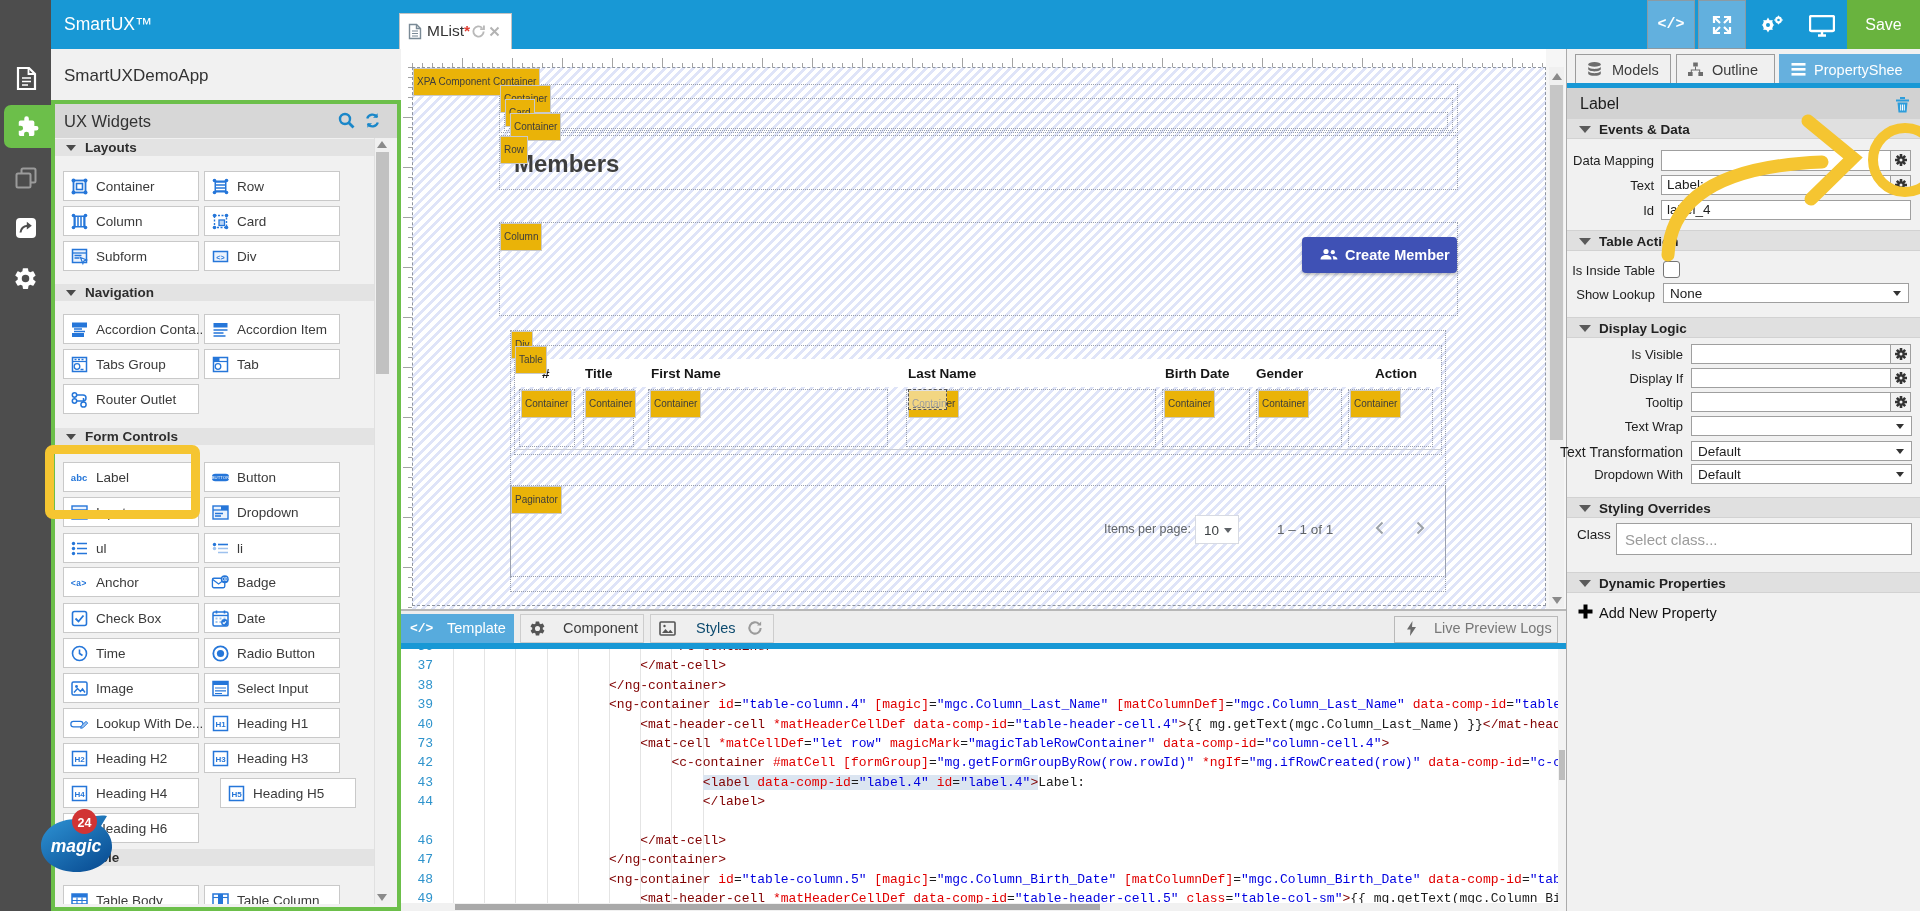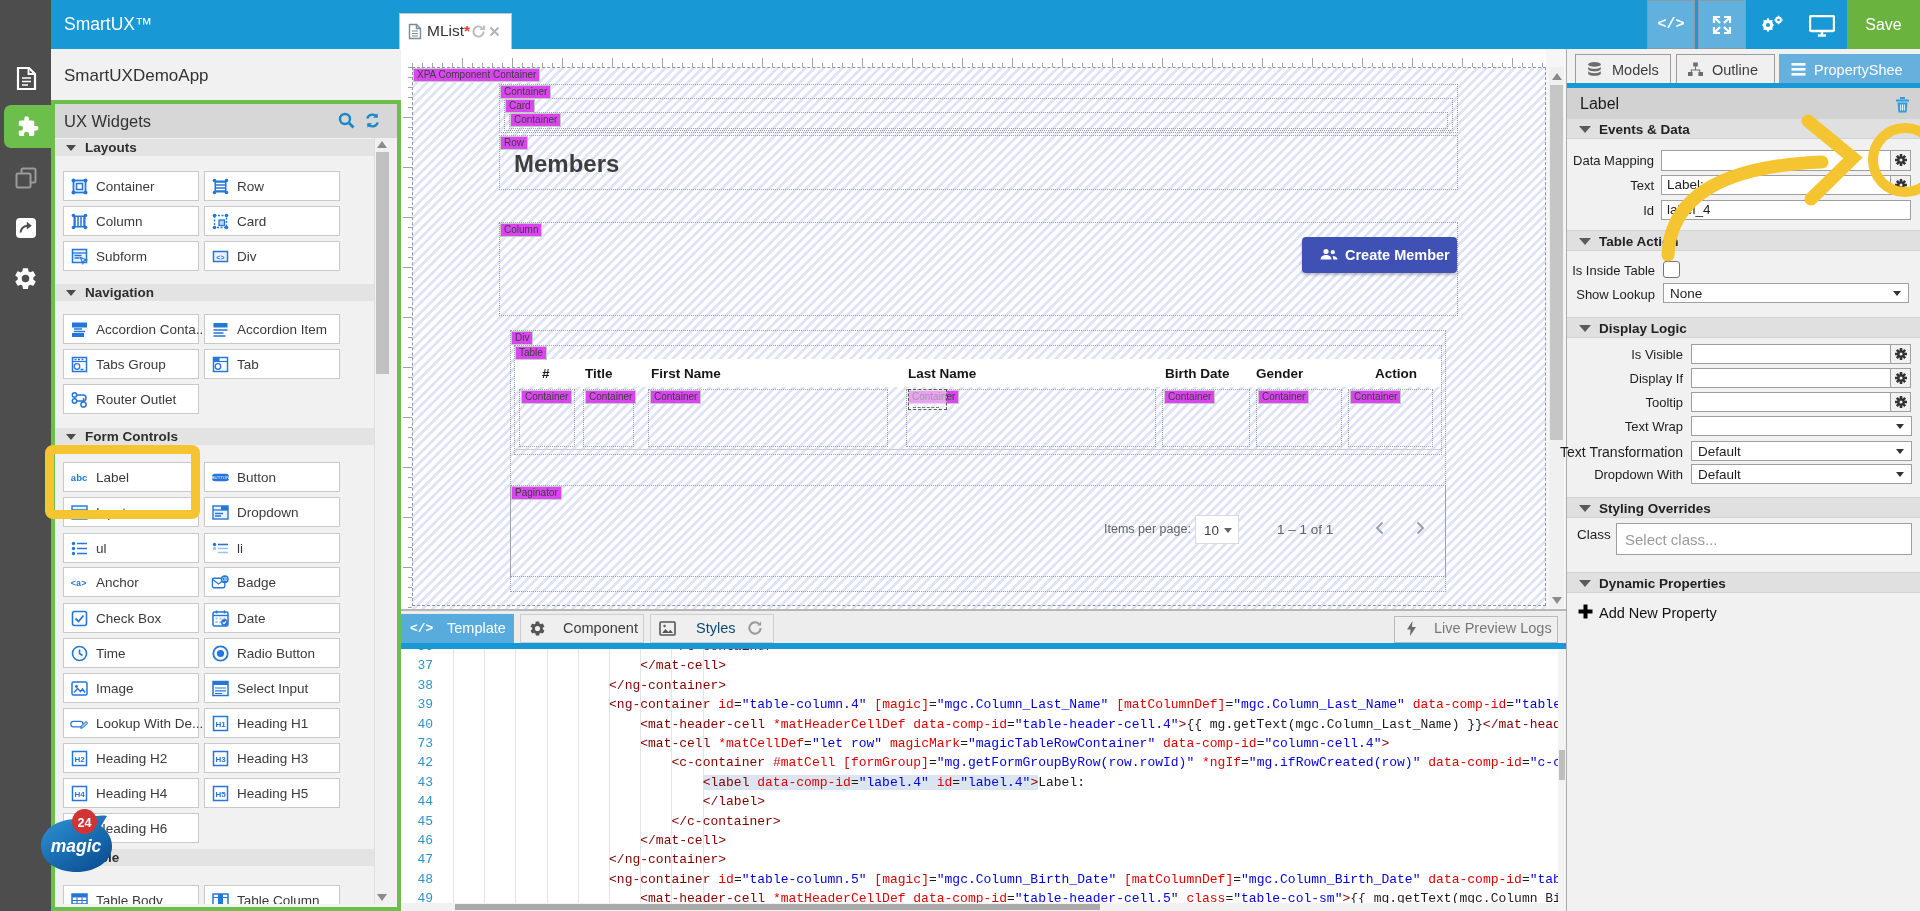--- a/index.html
+++ b/index.html
@@ -1,16 +1,16 @@
 <!DOCTYPE html>
 <html><head><meta charset="utf-8"><style>
 *{margin:0;padding:0;box-sizing:border-box}
 html,body{width:1920px;height:911px;overflow:hidden;background:#fff;font-family:"Liberation Sans",sans-serif;position:relative}
 .ab{position:absolute}
-.chip{position:absolute;background:#d946ef;border:1px solid #c9c9c9;font-size:10px;color:#3d3d3d;line-height:12px;padding:0 3px;white-space:nowrap;z-index:5}
+.chip{position:absolute;background:#eab308;border:1px solid #c9c9c9;font-size:10px;color:#3d3d3d;line-height:12px;padding:7px 3px;white-space:nowrap;z-index:5}
 .dot{position:absolute;border:1px dotted #9aa0ae;background:transparent}
 .dash{position:absolute;border:1px dashed #9aa0ae}
 .wb{position:absolute;width:136px;height:30px;background:#fff;border:1px solid #c9c9c9;display:flex;align-items:center}
 .wt{font-size:13.5px;color:#3a3a3a;margin-left:7px;white-space:nowrap}
 .wi{width:19px;height:19px;margin-left:6px;flex:none;display:flex;align-items:center;justify-content:center}
 .sech{position:absolute;left:55px;width:319px;height:17px;background:#e3e3e3;font-size:13.5px;font-weight:bold;color:#2e2e2e;line-height:17px}
 .sech .tri{display:inline-block;margin:0 9px 1px 11px;width:0;height:0;border-left:5px solid transparent;border-right:5px solid transparent;border-top:6px solid #4a4a4a;vertical-align:middle}
 .rsech{position:absolute;left:1567px;width:353px;height:21px;background:#e0e0e0;font-size:13.5px;font-weight:bold;color:#222;line-height:21px;border-top:1px solid #d2d2d2;border-bottom:1px solid #d2d2d2}
 .rsech .tri{display:inline-block;margin:0 8px 2px 12px;width:0;height:0;border-left:6px solid transparent;border-right:6px solid transparent;border-top:7px solid #5a5a5a;vertical-align:middle}
 .rlab{position:absolute;font-size:13px;color:#1d1d1d;text-align:right;white-space:nowrap}
@@ -439,21 +439,21 @@
   </div>
 <div class="wb" style="left:63px;top:778px">
     <span class="wi">
       <svg width="19" height="19" viewBox="0 0 19 19">
         <rect x="2.5" y="2.5" width="14" height="14" fill="#fff" stroke="#2576d9" stroke-width="1.5"></rect>
         <text x="9.5" y="13" font-size="8" font-weight="bold" fill="#2576d9" text-anchor="middle">H4</text>
       </svg>
     </span>
     <span class="wt">Heading H4</span>
   </div>
-<div class="wb" style="left:204px;top:778px">
+<div class="wb" style="left:220px;top:778px">
     <span class="wi">
       <svg width="19" height="19" viewBox="0 0 19 19">
         <rect x="2.5" y="2.5" width="14" height="14" fill="#fff" stroke="#2576d9" stroke-width="1.5"></rect>
         <text x="9.5" y="13" font-size="8" font-weight="bold" fill="#2576d9" text-anchor="middle">H5</text>
       </svg>
     </span>
     <span class="wt">Heading H5</span>
   </div>
 <div class="wb" style="left:63px;top:813px">
     <span class="wi">
@@ -767,21 +767,20 @@
 <div class="ab" style="left:401px;top:649px;width:1157px;height:262px;overflow:hidden">
     <div class="cl" style="top:-12px"><span class="ln">36</span>                            <span class="t">&lt;/c-container&gt;</span></div>
     <div class="cl" style="top:7px"><span class="ln">37</span>                        <span class="t">&lt;/mat-cell&gt;</span></div>
     <div class="cl" style="top:27px"><span class="ln">38</span>                    <span class="t">&lt;/ng-container&gt;</span></div>
     <div class="cl" style="top:46px"><span class="ln">39</span>                    <span class="t">&lt;ng-container</span> <span class="at">id</span>=<span class="v">"table-column.4"</span> <span class="at">[magic]</span>=<span class="v">"mgc.Column_Last_Name"</span> <span class="at">[matColumnDef]</span>=<span class="v">"mgc.Column_Last_Name"</span> <span class="at">data-comp-id</span>=<span class="v">"table-co</span></div>
     <div class="cl" style="top:66px"><span class="ln">40</span>                        <span class="t">&lt;mat-header-cell</span> <span class="at">*matHeaderCellDef</span> <span class="at">data-comp-id</span>=<span class="v">"table-header-cell.4"</span><span class="t">&gt;</span>{{ mg.getText(mgc.Column_Last_Name) }}<span class="t">&lt;/mat-header</span></div>
     <div class="cl" style="top:85px"><span class="ln">73</span>                        <span class="t">&lt;mat-cell</span> <span class="at">*matCellDef</span>=<span class="v">"let row"</span> <span class="at">magicMark</span>=<span class="v">"magicTableRowContainer"</span> <span class="at">data-comp-id</span>=<span class="v">"column-cell.4"</span><span class="t">&gt;</span></div>
     <div class="cl" style="top:104px"><span class="ln">42</span>                            <span class="t">&lt;c-container</span> <span class="at">#matCell</span> <span class="at">[formGroup]</span>=<span class="v">"mg.getFormGroupByRow(row.rowId)"</span> <span class="at">*ngIf</span>=<span class="v">"mg.ifRowCreated(row)"</span> <span class="at">data-comp-id</span>=<span class="v">"c-con</span></div>
     <div class="cl" style="top:124px"><span class="ln">43</span>                                <span style="background:#dbe5f1"><span class="t">&lt;label</span> <span class="at">data-comp-id</span>=<span class="v">"label.4"</span> <span class="at">id</span>=<span class="v">"label.4"</span><span class="t">&gt;</span></span>Label:</div>
     <div class="cl" style="top:143px"><span class="ln">44</span>                                <span class="t">&lt;/label&gt;</span></div>
-    <div class="cl" style="top:163px"><span class="ln">45</span>                            <span class="t">&lt;/c-container&gt;</span></div>
     <div class="cl" style="top:182px"><span class="ln">46</span>                        <span class="t">&lt;/mat-cell&gt;</span></div>
     <div class="cl" style="top:201px"><span class="ln">47</span>                    <span class="t">&lt;/ng-container&gt;</span></div>
     <div class="cl" style="top:221px"><span class="ln">48</span>                    <span class="t">&lt;ng-container</span> <span class="at">id</span>=<span class="v">"table-column.5"</span> <span class="at">[magic]</span>=<span class="v">"mgc.Column_Birth_Date"</span> <span class="at">[matColumnDef]</span>=<span class="v">"mgc.Column_Birth_Date"</span> <span class="at">data-comp-id</span>=<span class="v">"table-</span></div>
     <div class="cl" style="top:240px"><span class="ln">49</span>                        <span class="t">&lt;mat-header-cell</span> <span class="at">*matHeaderCellDef</span> <span class="at">data-comp-id</span>=<span class="v">"table-header-cell.5"</span> <span class="at">class</span>=<span class="v">"table-col-sm"</span><span class="t">&gt;</span>{{ mg.getText(mgc.Column_Birt</div>
     <div class="cl" style="top:260px"><span class="ln">50</span>                         =</div>
   </div>
 <div class="ab" style="left:1558px;top:649px;width:8px;height:262px;background:#f3f3f3"></div>
 <div class="ab" style="left:1559px;top:750px;width:6px;height:30px;background:#bdbdbd"></div>
 <div class="ab" style="left:401px;top:903px;width:1157px;height:8px;background:#f1f1f1"></div>
 <div class="ab" style="left:455px;top:904px;width:645px;height:6px;background:#a9a9a9"></div>

